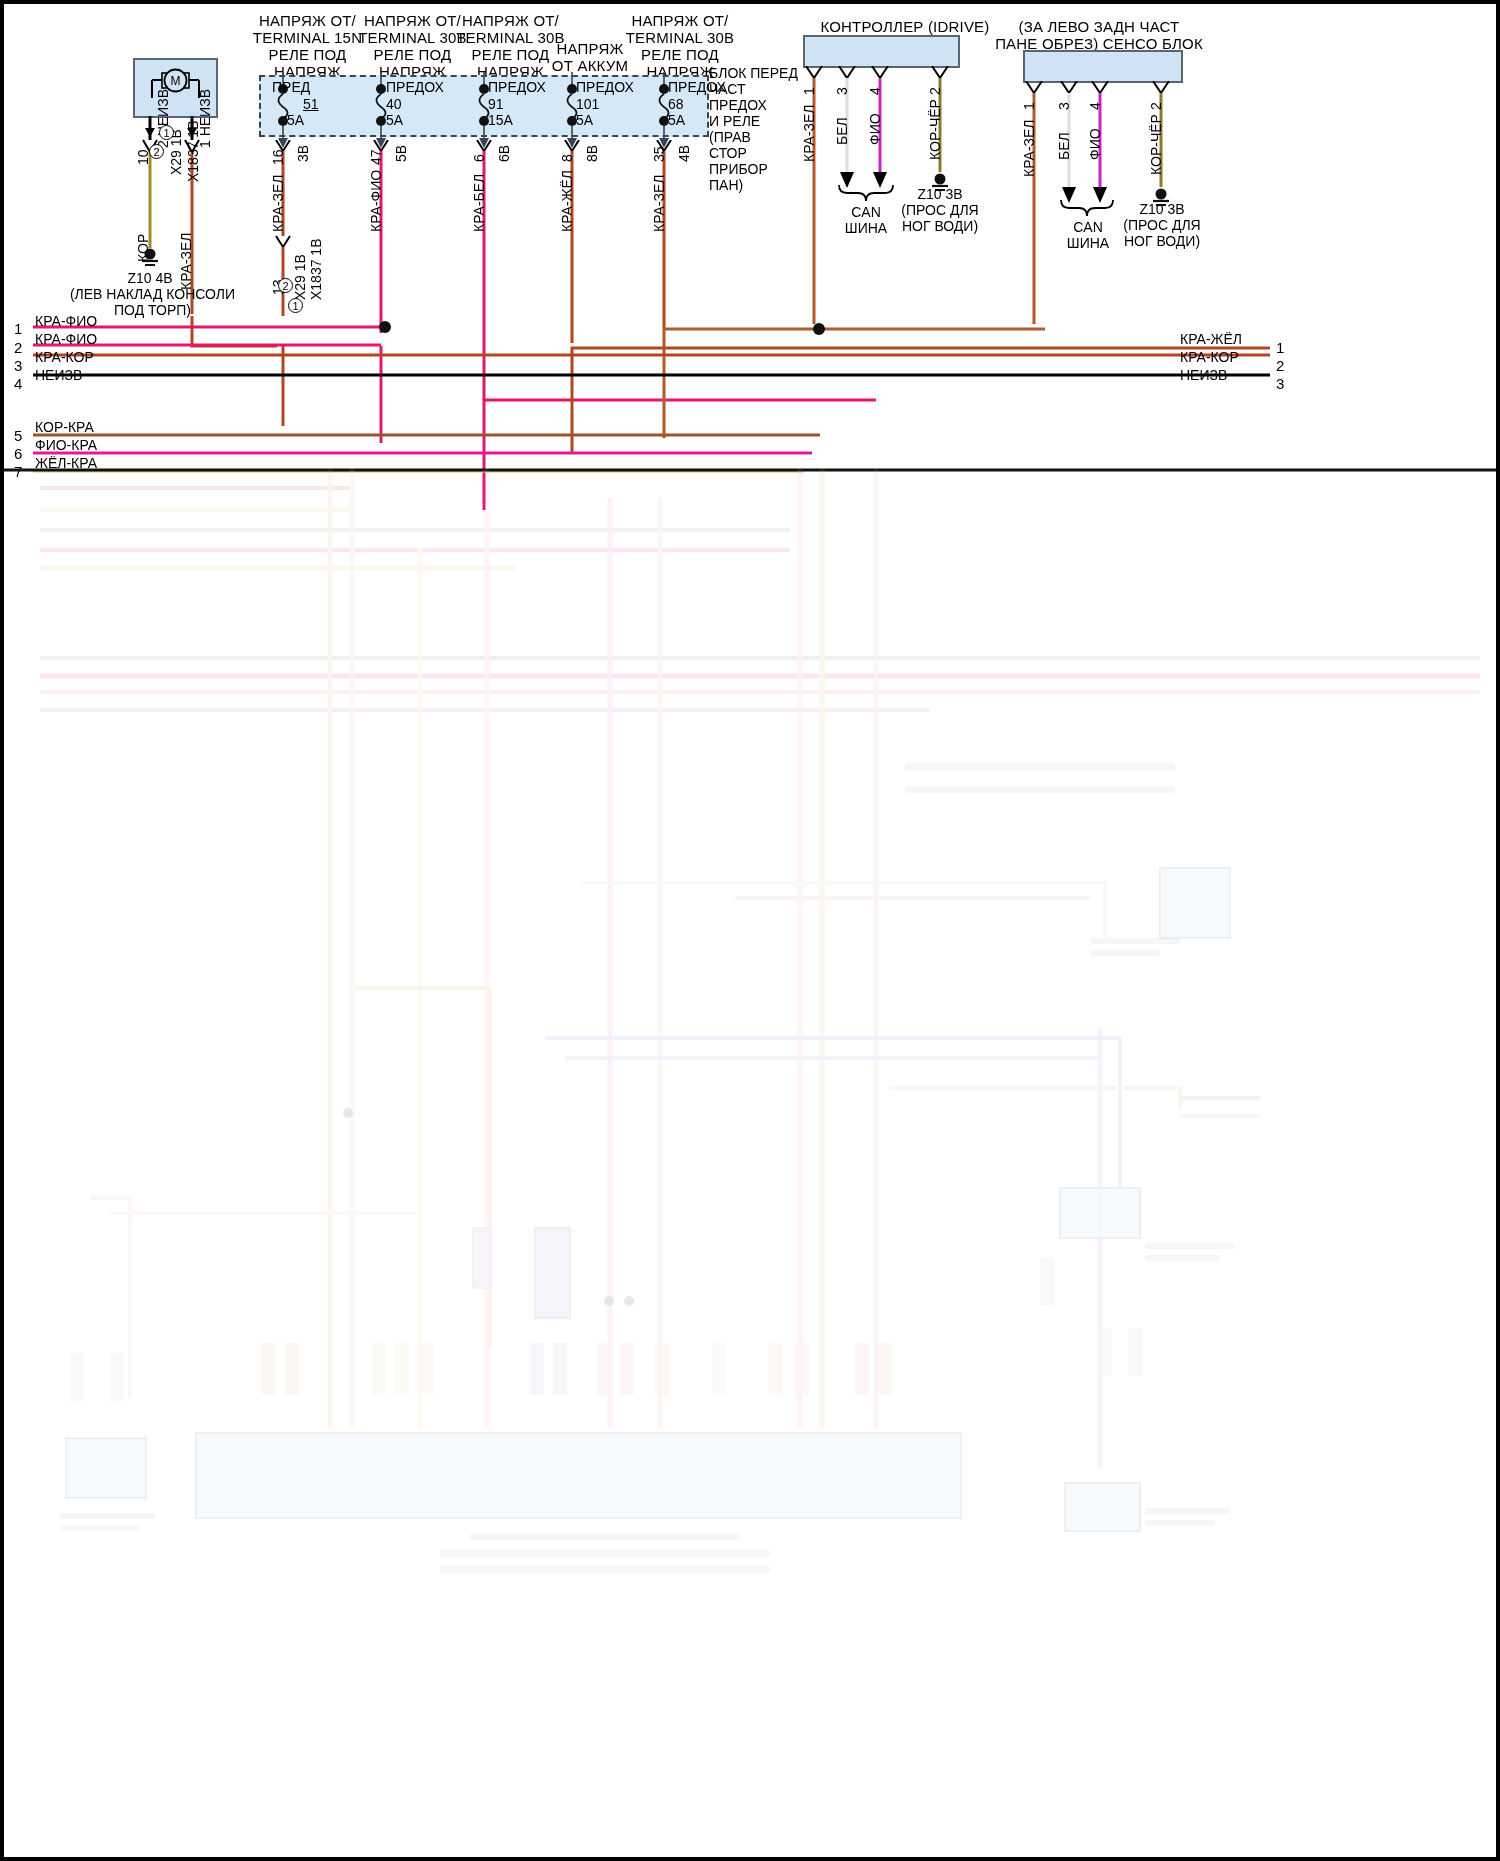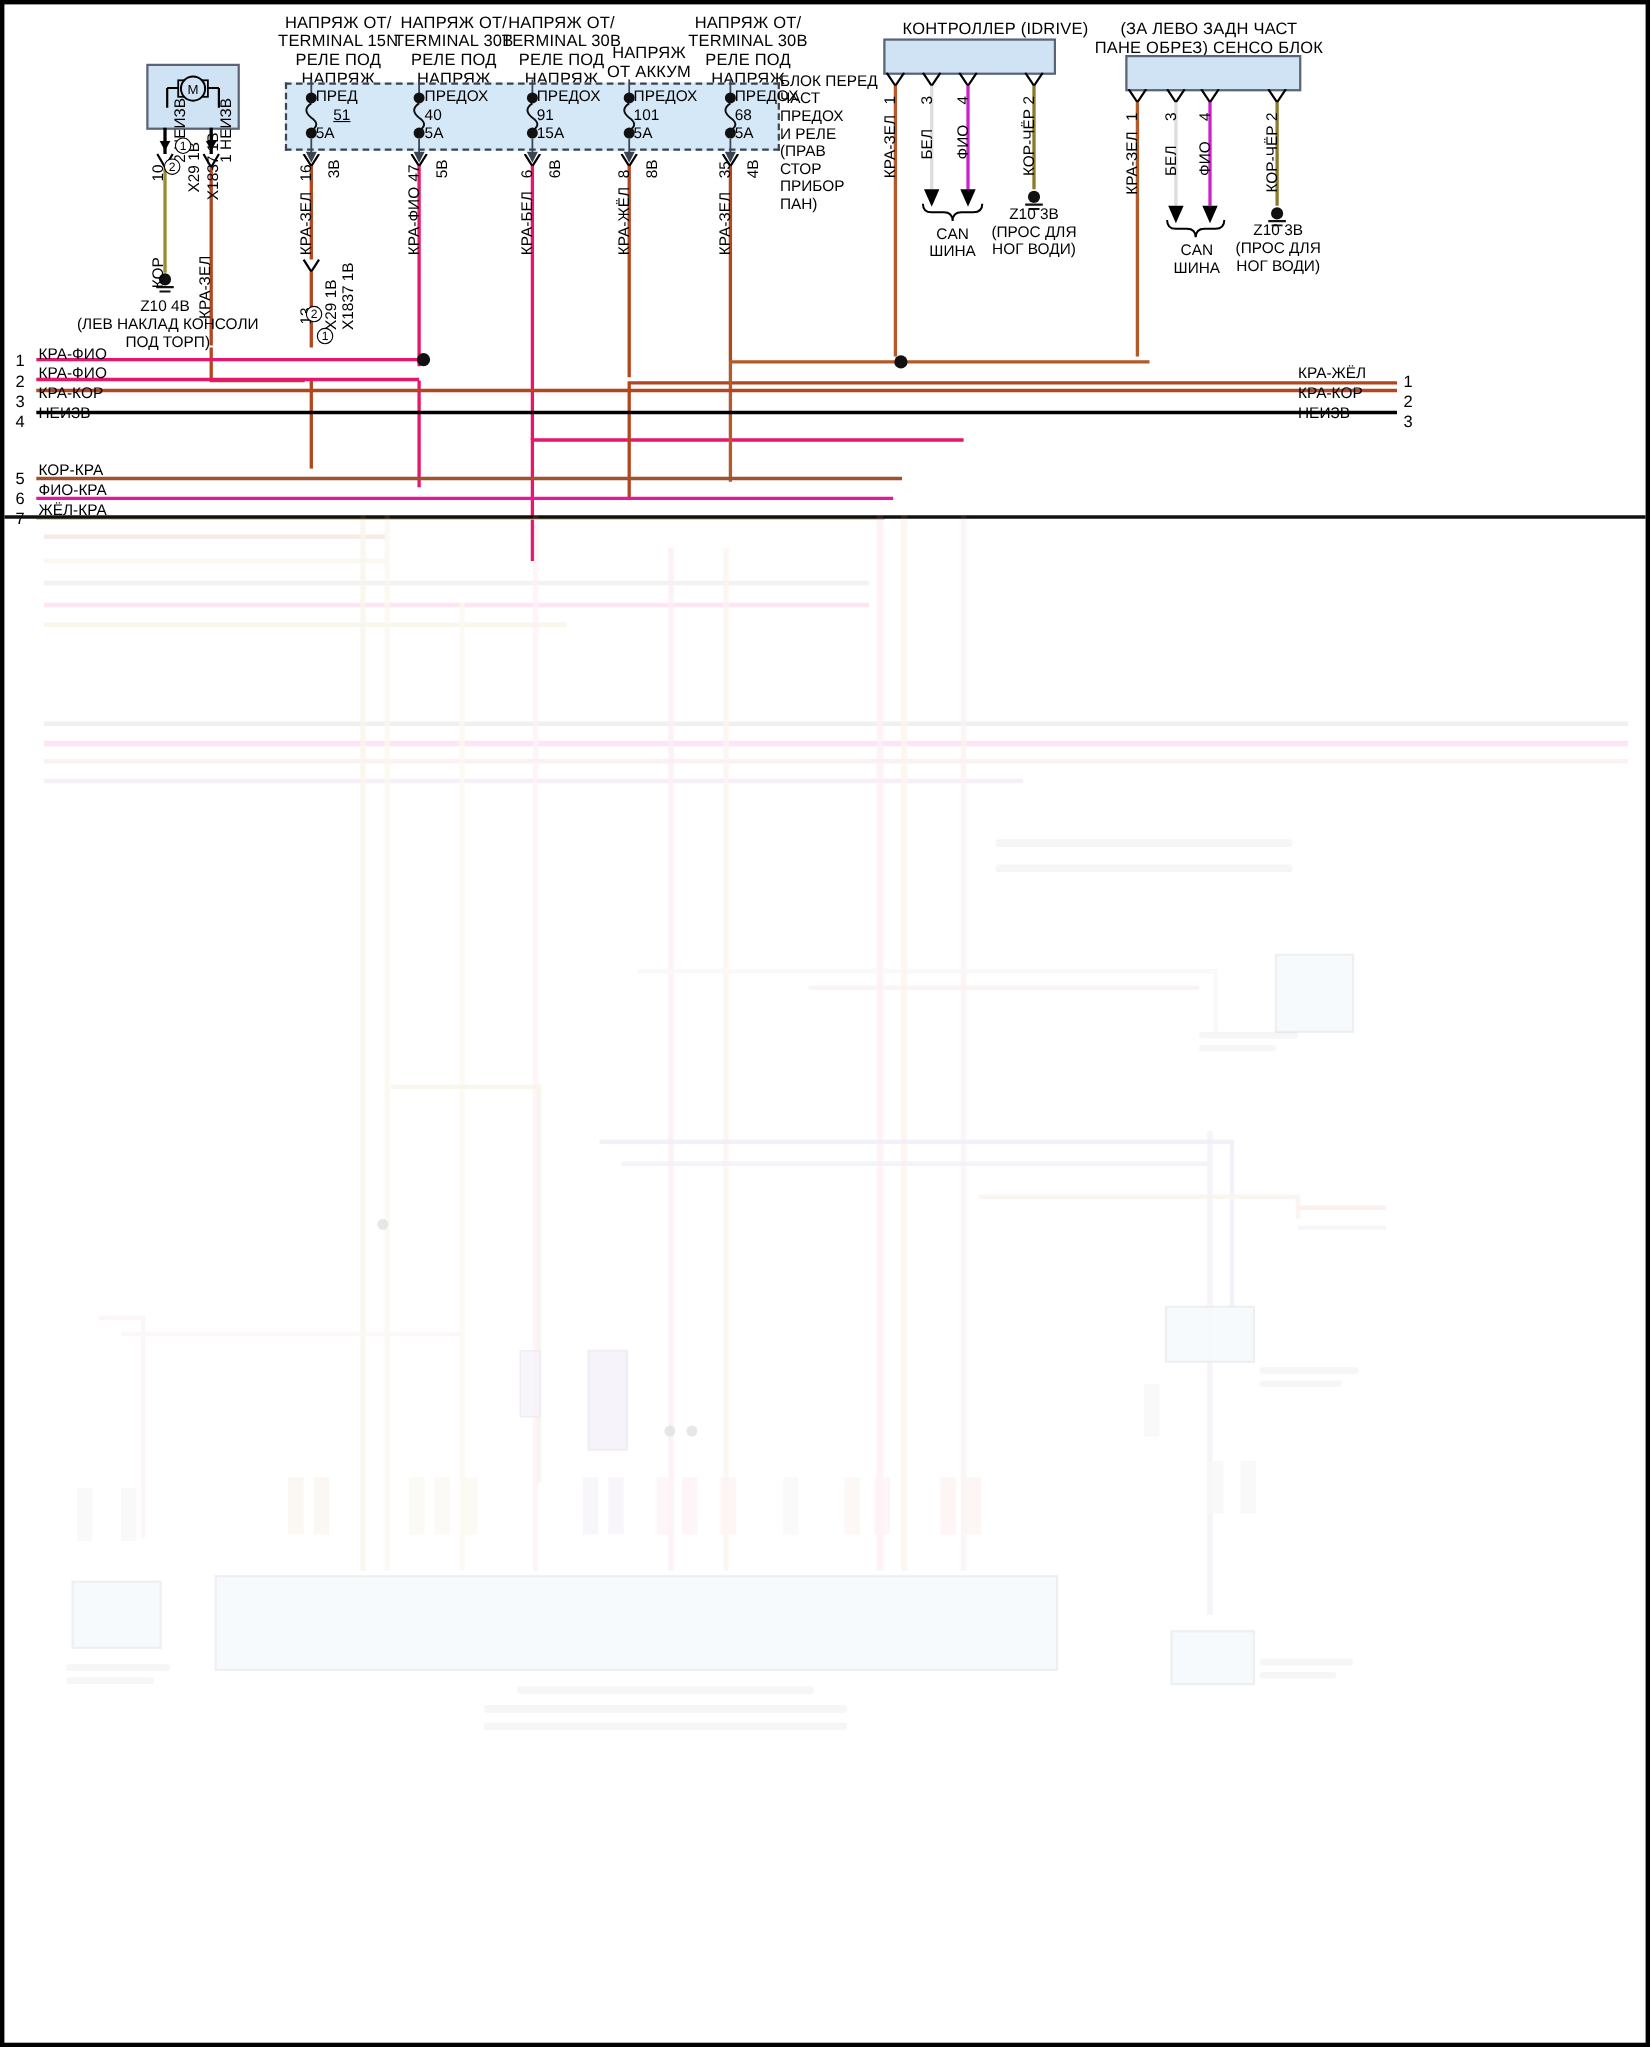--- a/index.html
+++ b/index.html
@@ -130,21 +130,21 @@
   <div class="fusebox" style="left:259px;top:75px;width:450px;height:62px;"></div>
 
   <svg class="wire" style="left:272px;top:72px;" width="22" height="76">
     <line x1="11" y1="0" x2="11" y2="14" stroke="#3a4452" stroke-width="1.6"></line>
     <circle cx="11" cy="17" r="5" fill="#111"></circle>
     <path d="M11,22 q-9,6 0,13 q9,6 0,12" fill="none" stroke="#111" stroke-width="1.8"></path>
     <circle cx="11" cy="49" r="5" fill="#111"></circle>
     <line x1="11" y1="54" x2="11" y2="68" stroke="#3a4452" stroke-width="1.6"></line>
     <path d="M6,66 L11,76 L16,66" fill="#3a4452"></path>
   </svg>
-  <div class="tlabel" style="left:287px;top:79px;">ПРЕД</div>
+  <div class="tlabel" style="left:272px;top:79px;">ПРЕД</div>
   <div class="tlabel" style="left:303px;top:96px;text-decoration:underline;">51</div>
   <div class="tlabel" style="left:287px;top:112px;">5A</div>
   <svg class="wire" style="left:274px;top:140px;" width="20" height="178">
     <path d="M2,0 q7,11 7,11 q0,0 7,-11" fill="none" stroke="#000" stroke-width="2"></path>
     <line x1="9" y1="11" x2="9" y2="96" stroke="#b3451f" stroke-width="3"></line>
     <path d="M2,96 q7,11 7,11 q0,0 7,-11" fill="none" stroke="#000" stroke-width="2"></path>
     <line x1="9" y1="107" x2="9" y2="176" stroke="#b3451f" stroke-width="3"></line>
   </svg>
   <div class="vlabel" style="left:270px;top:165px;">16</div>
   <div class="vlabel" style="left:295px;top:162px;">3B</div>

